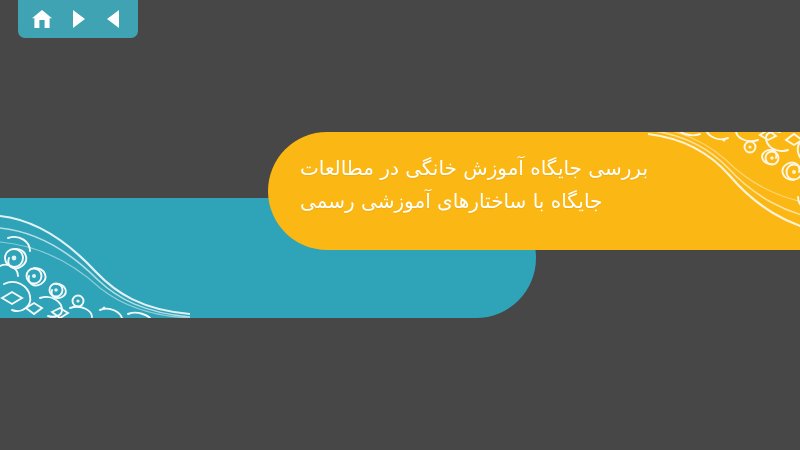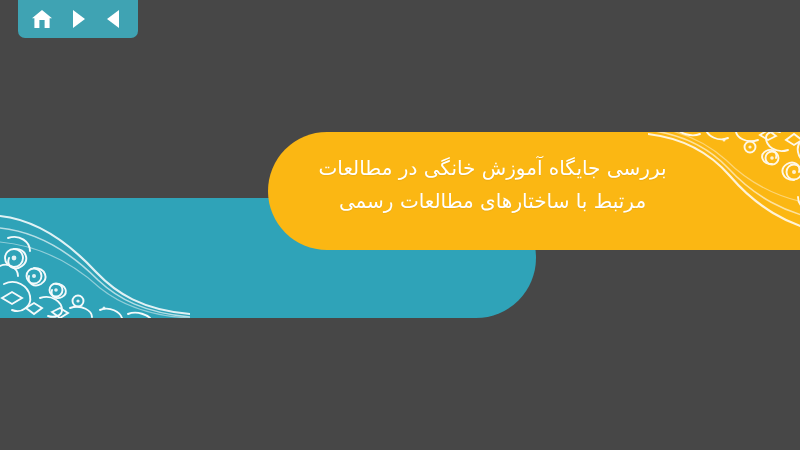--- a/index.html
+++ b/index.html
@@ -84,21 +84,21 @@
     height: 118px;
     opacity: .9;
   }
 
   
   #title-block {
     position: absolute;
     left: 300px;
     top: 152px;
     width: 385px;
-    text-align: center;
+    text-align: left;
     direction: rtl;
     color: #ffffff;
     font-size: 20px;
     line-height: 33px;
     font-weight: 500;
     letter-spacing: 0;
     text-shadow: 0 1px 1px rgba(0,0,0,.06);
   }
   .title-line { display: block; white-space: nowrap; }
 </style>
@@ -174,21 +174,21 @@
         <circle cx="146" cy="40" r="2"></circle>
         <circle cx="124" cy="26" r="1.8"></circle>
         <circle cx="102" cy="15" r="1.6"></circle>
         <circle cx="76" cy="8" r="1.5"></circle>
       </g>
     </svg>
   </div>
 
   <div id="title-block">
     <span class="title-line">بررسی جایگاه آموزش خانگی در مطالعات</span>
-    <span class="title-line">مرتبط با ساختارهای مطالعات رسمی</span>
+    <span class="title-line">جایگاه با ساختارهای آموزشی رسمی</span>
   </div>
 
   <div id="navbar">
 
     <div class="nav-btn" title="">
       <svg width="18" height="20" viewBox="0 0 18 20" aria-hidden="true">
         <path d="M14 1 L14 19 L2 10 Z" fill="#ffffff"></path>
       </svg>
     </div>
 

